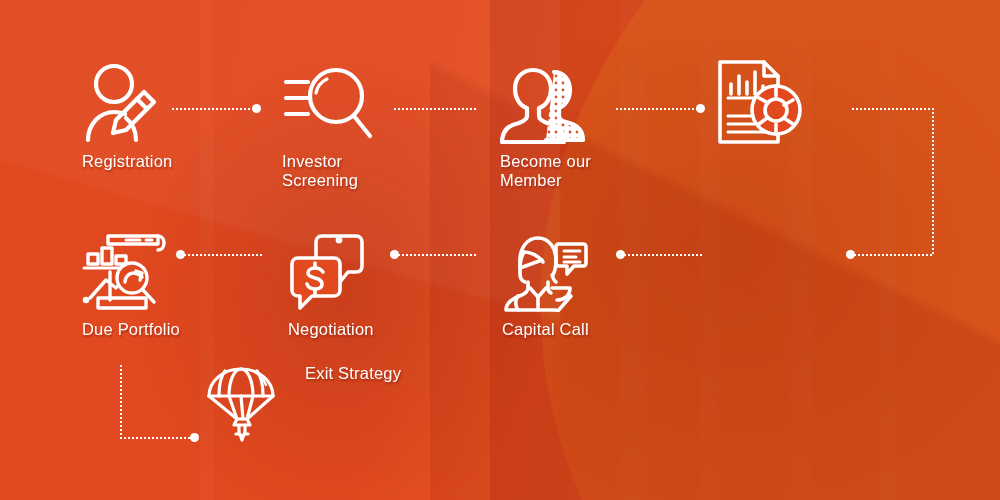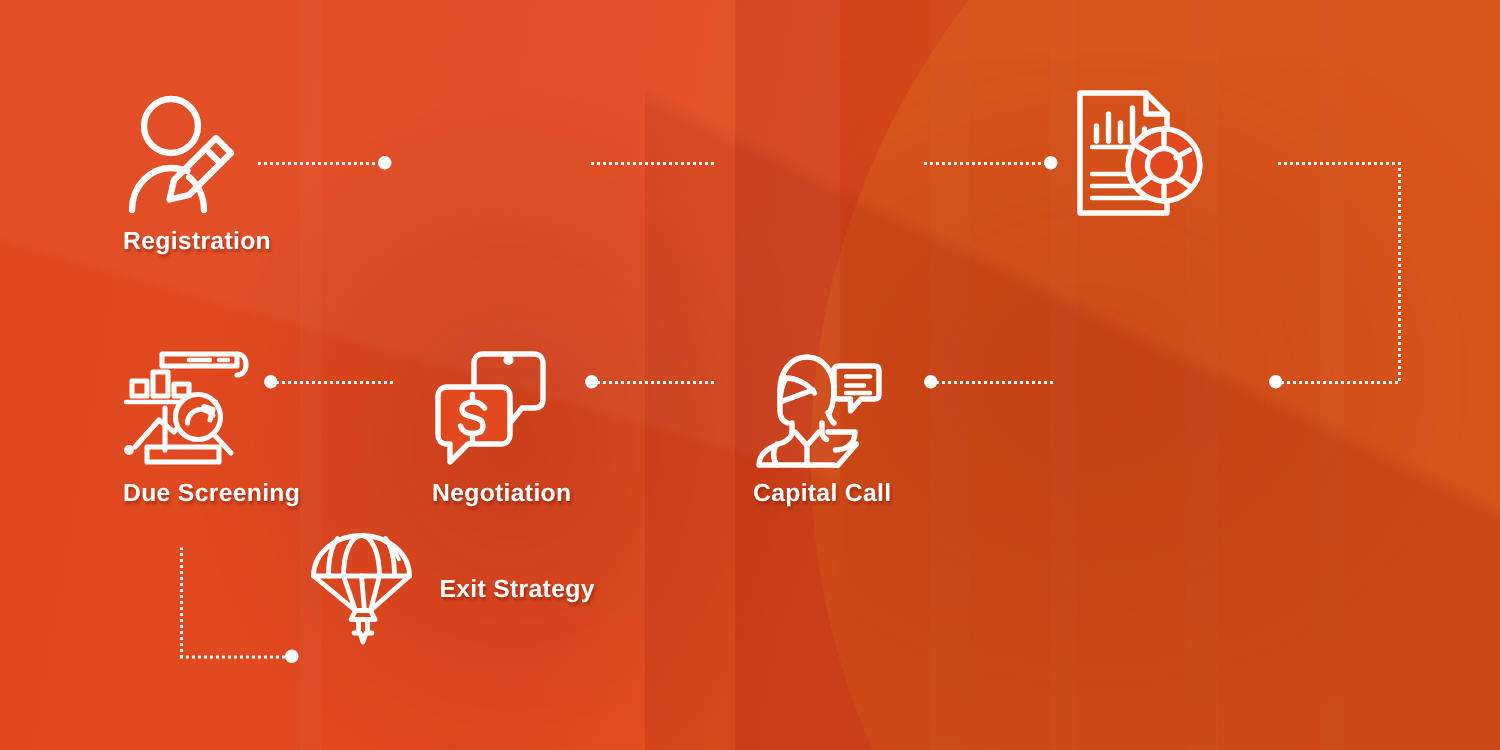--- a/index.html
+++ b/index.html
@@ -51,21 +51,21 @@
   .bg-diag2{
     position:absolute;left:0px;top:0;width:560px;height:500px;
     background:linear-gradient(196deg,rgba(255,255,255,.035) 48%,rgba(255,255,255,0) 49%);
     pointer-events:none;
   }
   
   .node{position:absolute;}
   .node .ico{display:block;}
   .node .label{
     color:#ffffff;
-    font-weight:bold;
+    font-weight:normal;
     font-size:16.5px;
     line-height:19px;
     letter-spacing:.2px;
     text-shadow:1px 2px 2px rgba(110,20,8,.45);
     white-space:pre-line;
     margin-top:8px;
   }
   
   .conn{position:absolute;}
   .dline-h{
@@ -148,21 +148,50 @@
         <circle cx="32" cy="22" r="18"></circle>
         <path d="M6 78c0-16 12-28 26-28 4 0 8 1 11 2"></path>
         <path d="M54 78c0-9-4-17-10-22"></path>
         <path d="M62 30l10 10-28 28-13 3 3-13z"></path>
         <path d="M55 37l10 10"></path>
       </svg>
     </span>
     <div class="label">Registration</div>
   </div>
 
-
+  <div class="node" style="left:282px;top:62px">
+    <span class="ico">
+      <svg width="92" height="82" viewBox="0 0 92 82" fill="none" stroke="#fff" stroke-width="4.2" stroke-linecap="round" stroke-linejoin="round">
+        <line x1="4" y1="20" x2="26" y2="20"></line>
+        <line x1="4" y1="36" x2="26" y2="36"></line>
+        <line x1="4" y1="52" x2="26" y2="52"></line>
+        <circle cx="54" cy="34" r="26"></circle>
+        <path d="M45 17c-6 3-10 8-11 14" stroke-width="3.2"></path>
+        <line x1="72" y1="54" x2="88" y2="74"></line>
+      </svg>
+    </span>
+    <div class="label">Investor
+Screening</div>
+  </div>
+
+  <div class="node" style="left:500px;top:62px">
+    <span class="ico">
+      <svg width="96" height="82" viewBox="0 0 96 82" fill="none" stroke="#fff" stroke-width="4.2" stroke-linecap="round" stroke-linejoin="round">
+        <defs>
+          <pattern id="dots" width="7" height="7" patternUnits="userSpaceOnUse">
+            <circle cx="3.5" cy="3.5" r="1.7" fill="#fff"></circle>
+          </pattern>
+        </defs>
+        <path d="M54 10c10 0 16 8 16 18 0 9-5 16-11 18v8c0 3 3 5 7 6 9 2 17 7 17 18H46" fill="url(#dots)" stroke="#fff"></path>
+        <path d="M33 8c-11 0-18 8-18 19 0 9 5 17 12 19v8c0 3-3 5-8 7C9 63 2 69 2 80h62c0-11-7-17-17-19-5-2-8-4-8-7v-8c7-2 12-10 12-19C51 16 44 8 33 8z"></path>
+      </svg>
+    </span>
+    <div class="label">Become our
+Member</div>
+  </div>
 
   <div class="node" style="left:716px;top:58px">
     <span class="ico">
       <svg width="88" height="88" viewBox="0 0 88 88" fill="none" stroke="#fff" stroke-width="3.6" stroke-linecap="round" stroke-linejoin="round">
         <path d="M4 4h44l14 14v66H4z"></path>
         <path d="M48 4v14h14"></path>
         <line x1="15" y1="36" x2="15" y2="26"></line>
         <line x1="23" y1="36" x2="23" y2="18"></line>
         <line x1="31" y1="36" x2="31" y2="24"></line>
         <line x1="39" y1="36" x2="39" y2="14"></line>
@@ -190,21 +219,21 @@
         <path d="M8 66L24 48l10 8 14-16"></path>
         <circle cx="4" cy="68" r="1.6" fill="#fff"></circle>
         <path d="M28 40v28"></path>
         <circle cx="50" cy="46" r="15" fill="#e2491f"></circle>
         <path d="M43 50c0-5 4-9 9-9 3 0 6 2 8 4"></path>
         <path d="M54 39l6 2-2 7"></path>
         <line x1="61" y1="58" x2="72" y2="70"></line>
         <path d="M16 66h48v10H16z"></path>
       </svg>
     </span>
-    <div class="label">Due Screening</div>
+    <div class="label">Due Portfolio</div>
   </div>
 
   <div class="node" style="left:288px;top:232px">
     <span class="ico">
       <svg width="80" height="80" viewBox="0 0 80 80" fill="none" stroke="#fff" stroke-width="3.6" stroke-linecap="round" stroke-linejoin="round">
         <path d="M34 4h34c4 0 6 3 6 6v24c0 4-2 6-6 6h-8l-8 10v-10H34c-4 0-6-2-6-6V10c0-3 2-6 6-6z"></path>
         <circle cx="51" cy="8" r="1.6" fill="#fff"></circle>
         <path d="M10 26h36c4 0 6 3 6 6v26c0 3-2 6-6 6H24L12 76V64h-2c-4 0-6-3-6-6V32c0-3 2-6 6-6z" fill="#e2491f"></path>
         <path d="M35 40c-2-3-5-4-8-4-4 0-7 2-7 5s3 4 7 5 7 2 7 6-3 5-7 5c-4 0-7-2-8-5"></path>
         <line x1="27" y1="31" x2="27" y2="36"></line>
@@ -232,21 +261,21 @@
         <line x1="62" y1="23" x2="74" y2="23" stroke-width="3"></line>
         <line x1="62" y1="28" x2="78" y2="28" stroke-width="3"></line>
         <path d="M50 54h18c0 8-6 12-13 12"></path>
         <path d="M55 78l14-16"></path>
       </svg>
     </span>
     <div class="label">Capital Call</div>
   </div>
 
 
-  <div class="node" style="left:205px;top:352px;display:flex;align-items:center;gap:16px">
+  <div class="node" style="left:205px;top:364px;display:flex;align-items:flex-start;gap:28px">
     <span class="ico">
       <svg width="72" height="82" viewBox="0 0 72 82" fill="none" stroke="#fff" stroke-width="3.2" stroke-linecap="round" stroke-linejoin="round">
         <path d="M4 32c0-15 14-27 32-27s32 12 32 27"></path>
         <line x1="4" y1="32" x2="68" y2="32"></line>
         <path d="M36 5c-7 0-12 12-12 27"></path>
         <path d="M36 5c7 0 12 12 12 27"></path>
         <path d="M20 7c-4 5-6 15-6 25"></path>
         <path d="M52 7c4 5 6 15 6 25"></path>
         <path d="M50 8c5 3 9 8 11 13" stroke-width="2.4"></path>
         <path d="M4 32l28 23M24 32l8 23M36 32l2 23M48 32l-6 23M68 32L42 55"></path>

